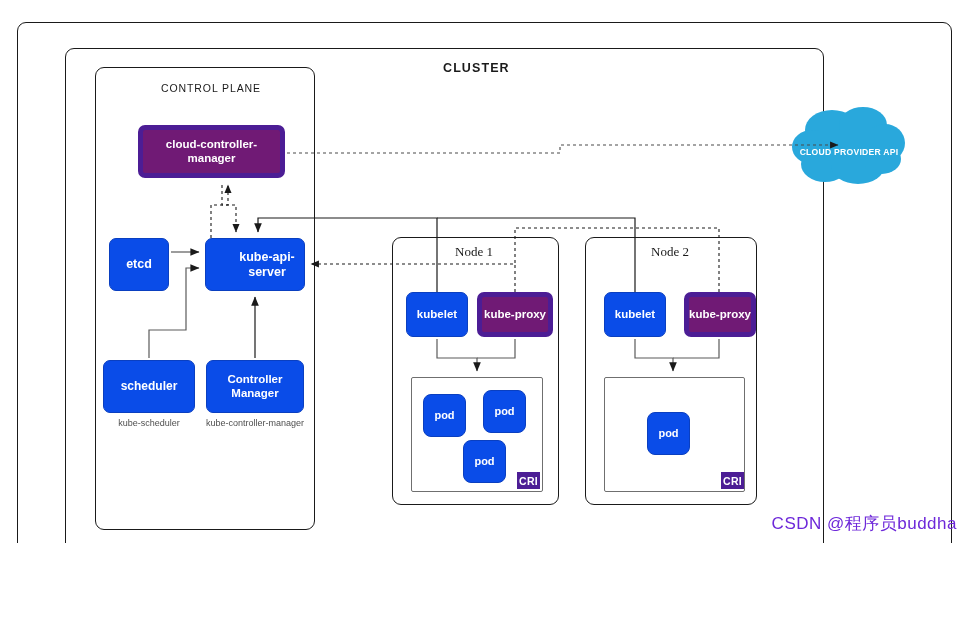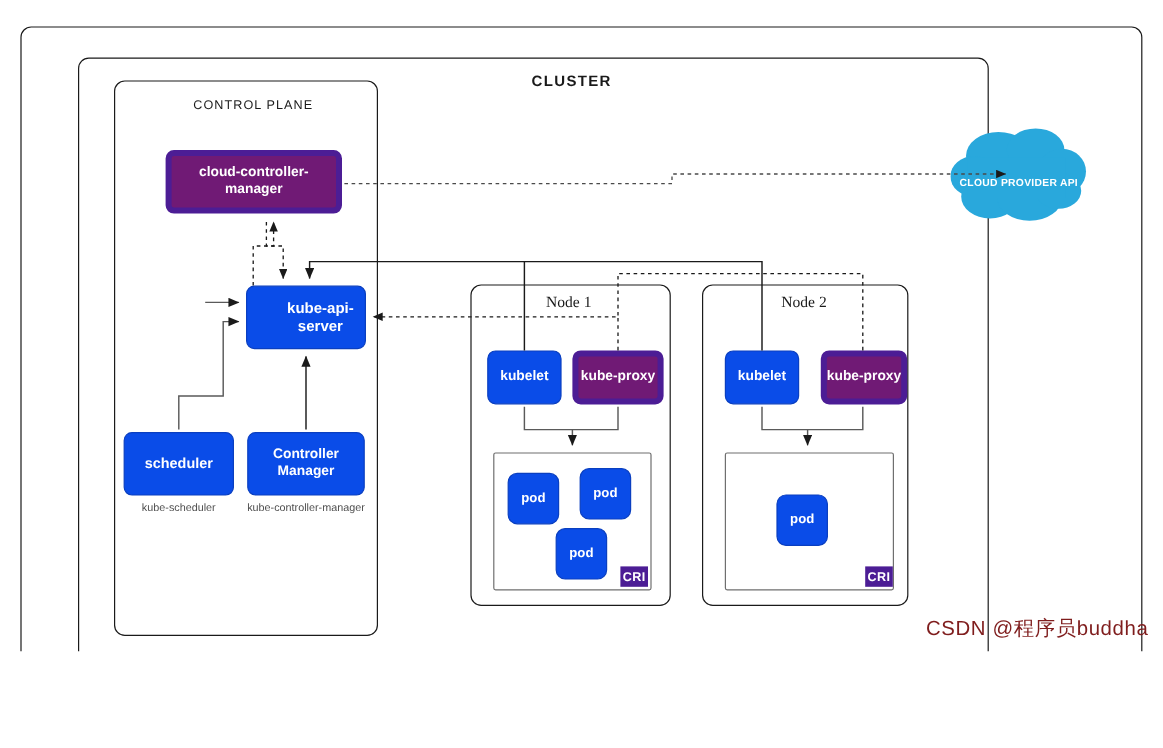--- a/index.html
+++ b/index.html
@@ -110,21 +110,21 @@
     top: 0;
     width: 969px;
     height: 623px;
     pointer-events: none;
   }
   .watermark {
     position: absolute;
     right: 12px;
     bottom: 8px;
     font-size: 17px;
-    color: #7f1d1d;
+    color: #6d28d9;
     white-space: nowrap;
     letter-spacing: 0.5px;
   }
 </style>
 </head>
 <body>
 
 <div id="canvas">
 
   <div class="frame" style="left:17px; top:22px; width:935px; height:580px;"></div>
@@ -132,20 +132,23 @@
   <div class="frame" style="left:65px; top:48px; width:759px; height:520px;"></div>
   <div class="frame-label label-cluster" style="left:443px; top:61px;">CLUSTER</div>
 
   <div class="frame" style="left:95px; top:67px; width:220px; height:463px;"></div>
   <div class="frame-label label-cp" style="left:161px; top:82px;">CONTROL PLANE</div>
 
   <div class="node light" style="left:138px; top:125px; width:147px; height:53px; font-size:11.5px;">
     <span>cloud-controller-manager</span>
   </div>
 
+  <div class="node dark" style="left:109px; top:238px; width:60px; height:53px; font-size:12.5px;">
+    <span>etcd</span>
+  </div>
 
   <div class="node dark" style="left:205px; top:238px; width:100px; height:53px; font-size:12.5px;padding-left:24px;">
     <span>kube-api-server</span>
   </div>
 
   <div class="node dark" style="left:103px; top:360px; width:92px; height:53px; font-size:12px;">
     <span>scheduler</span>
   </div>
   <div class="caption" style="left:103px; top:418px; width:92px;">kube-scheduler</div>
 

